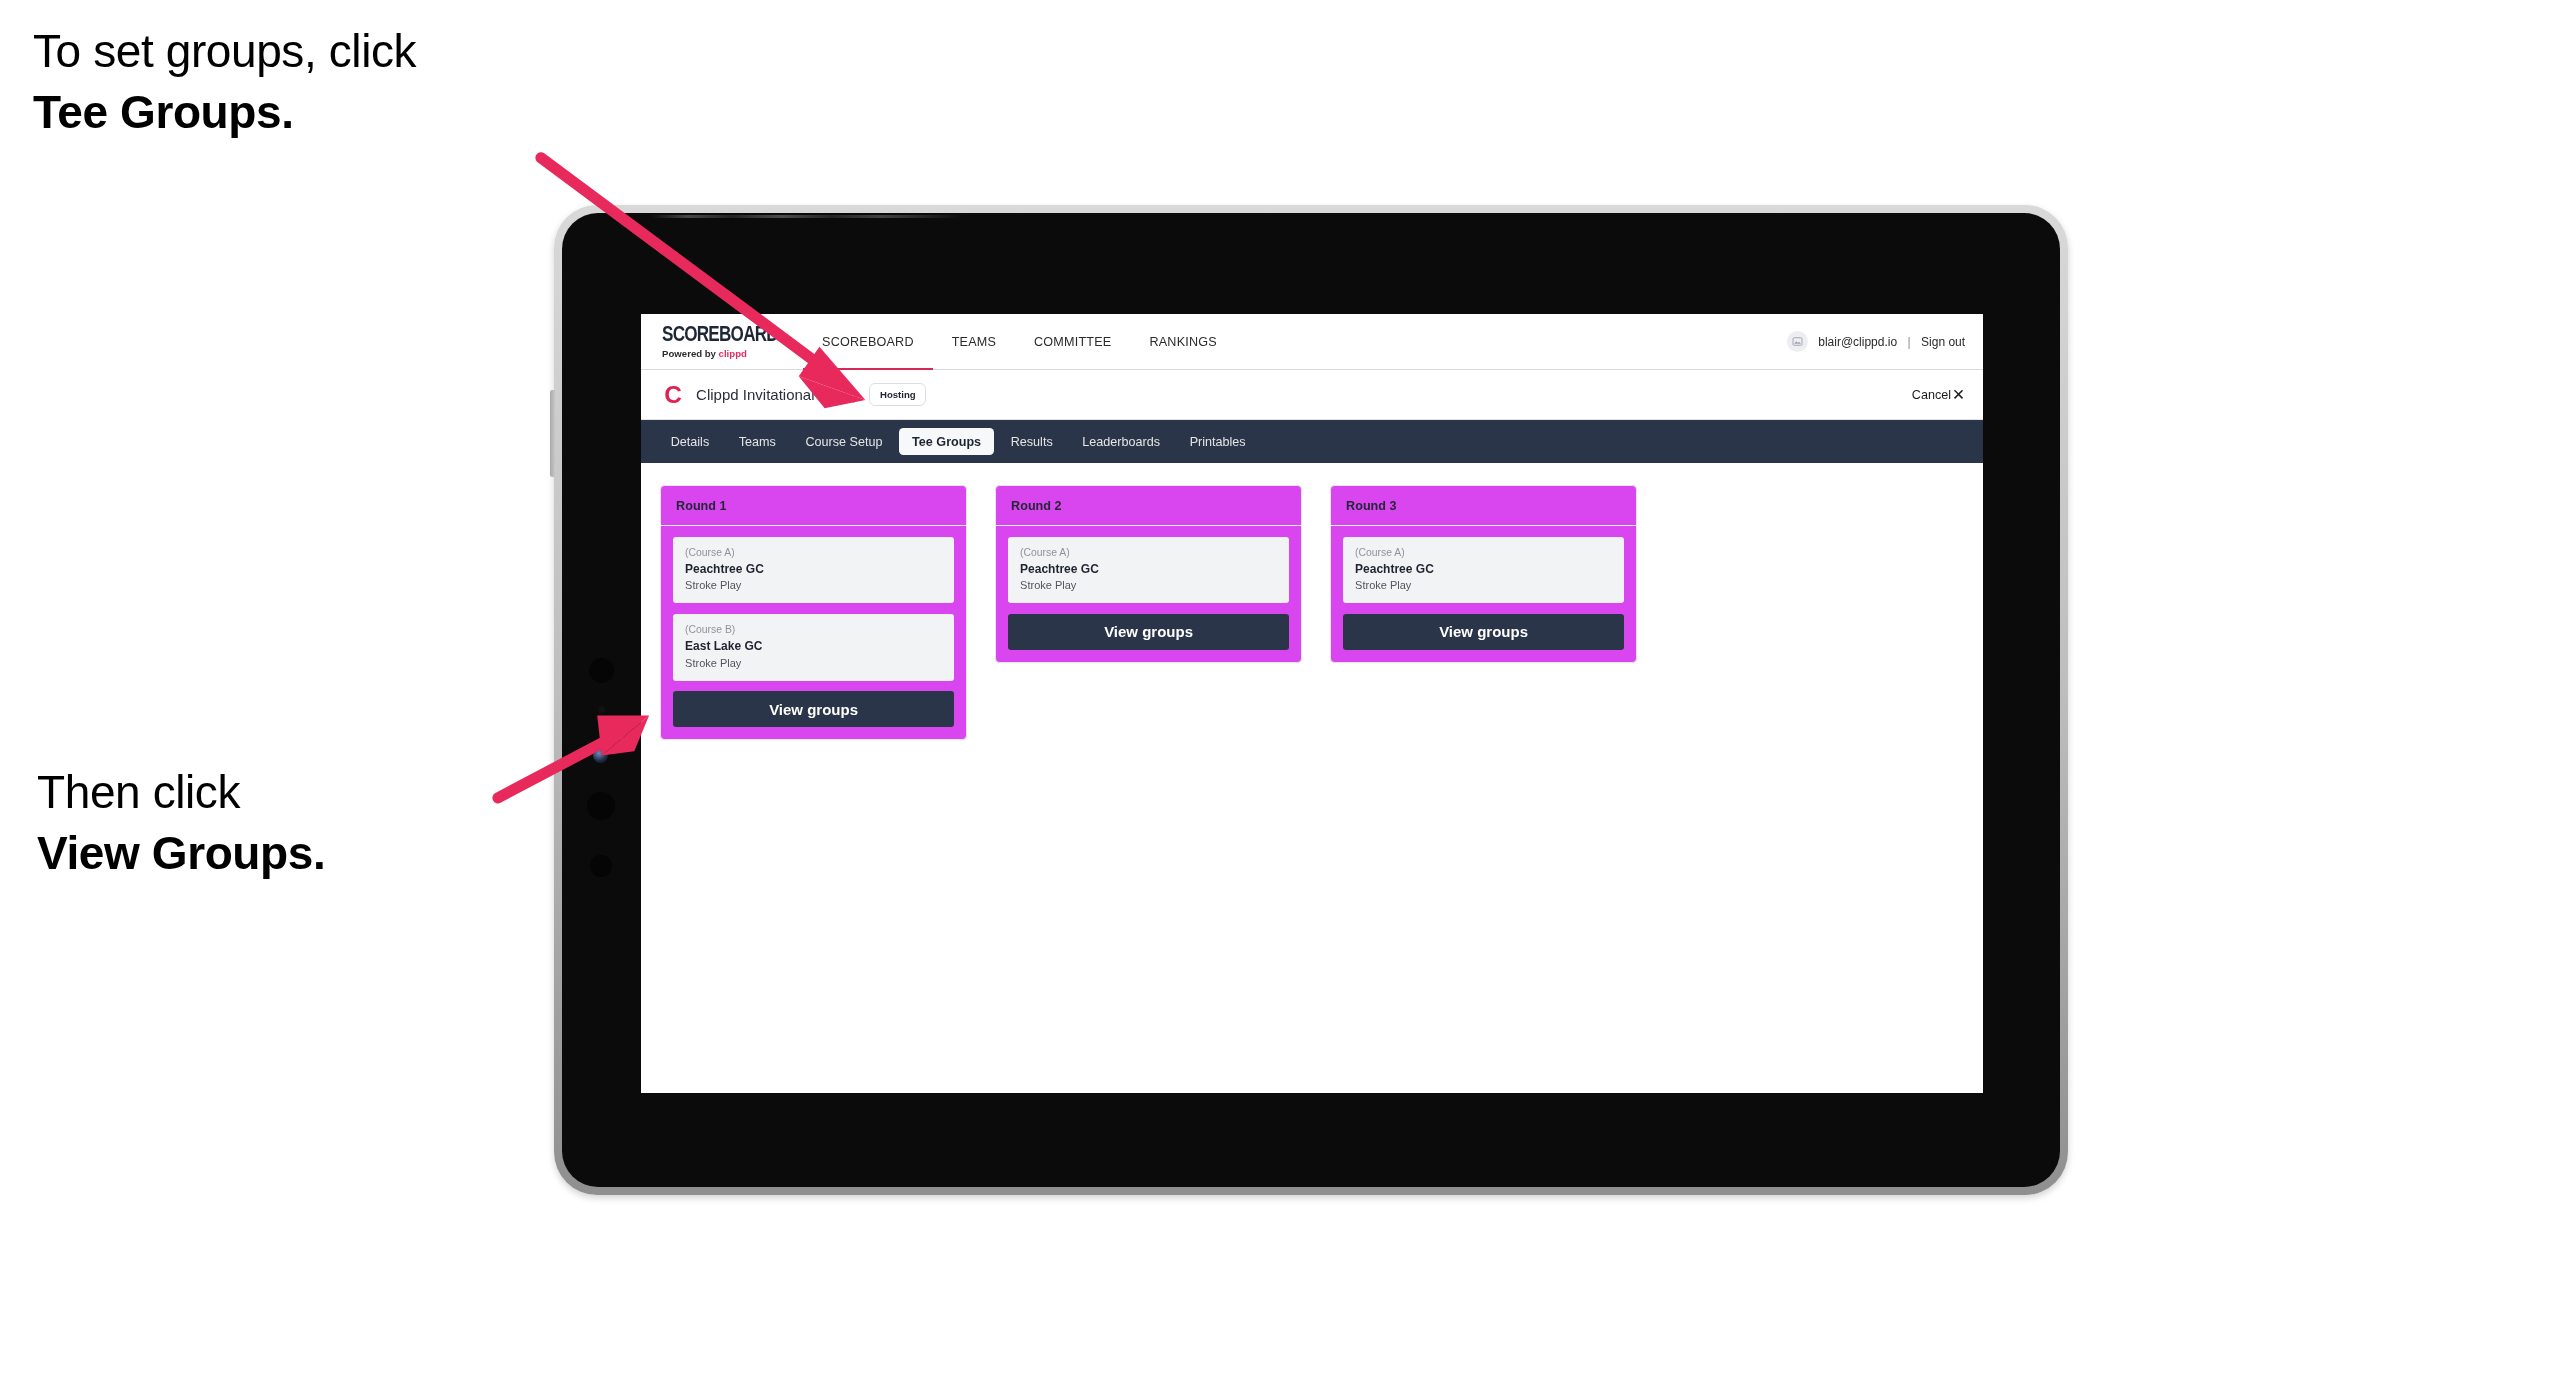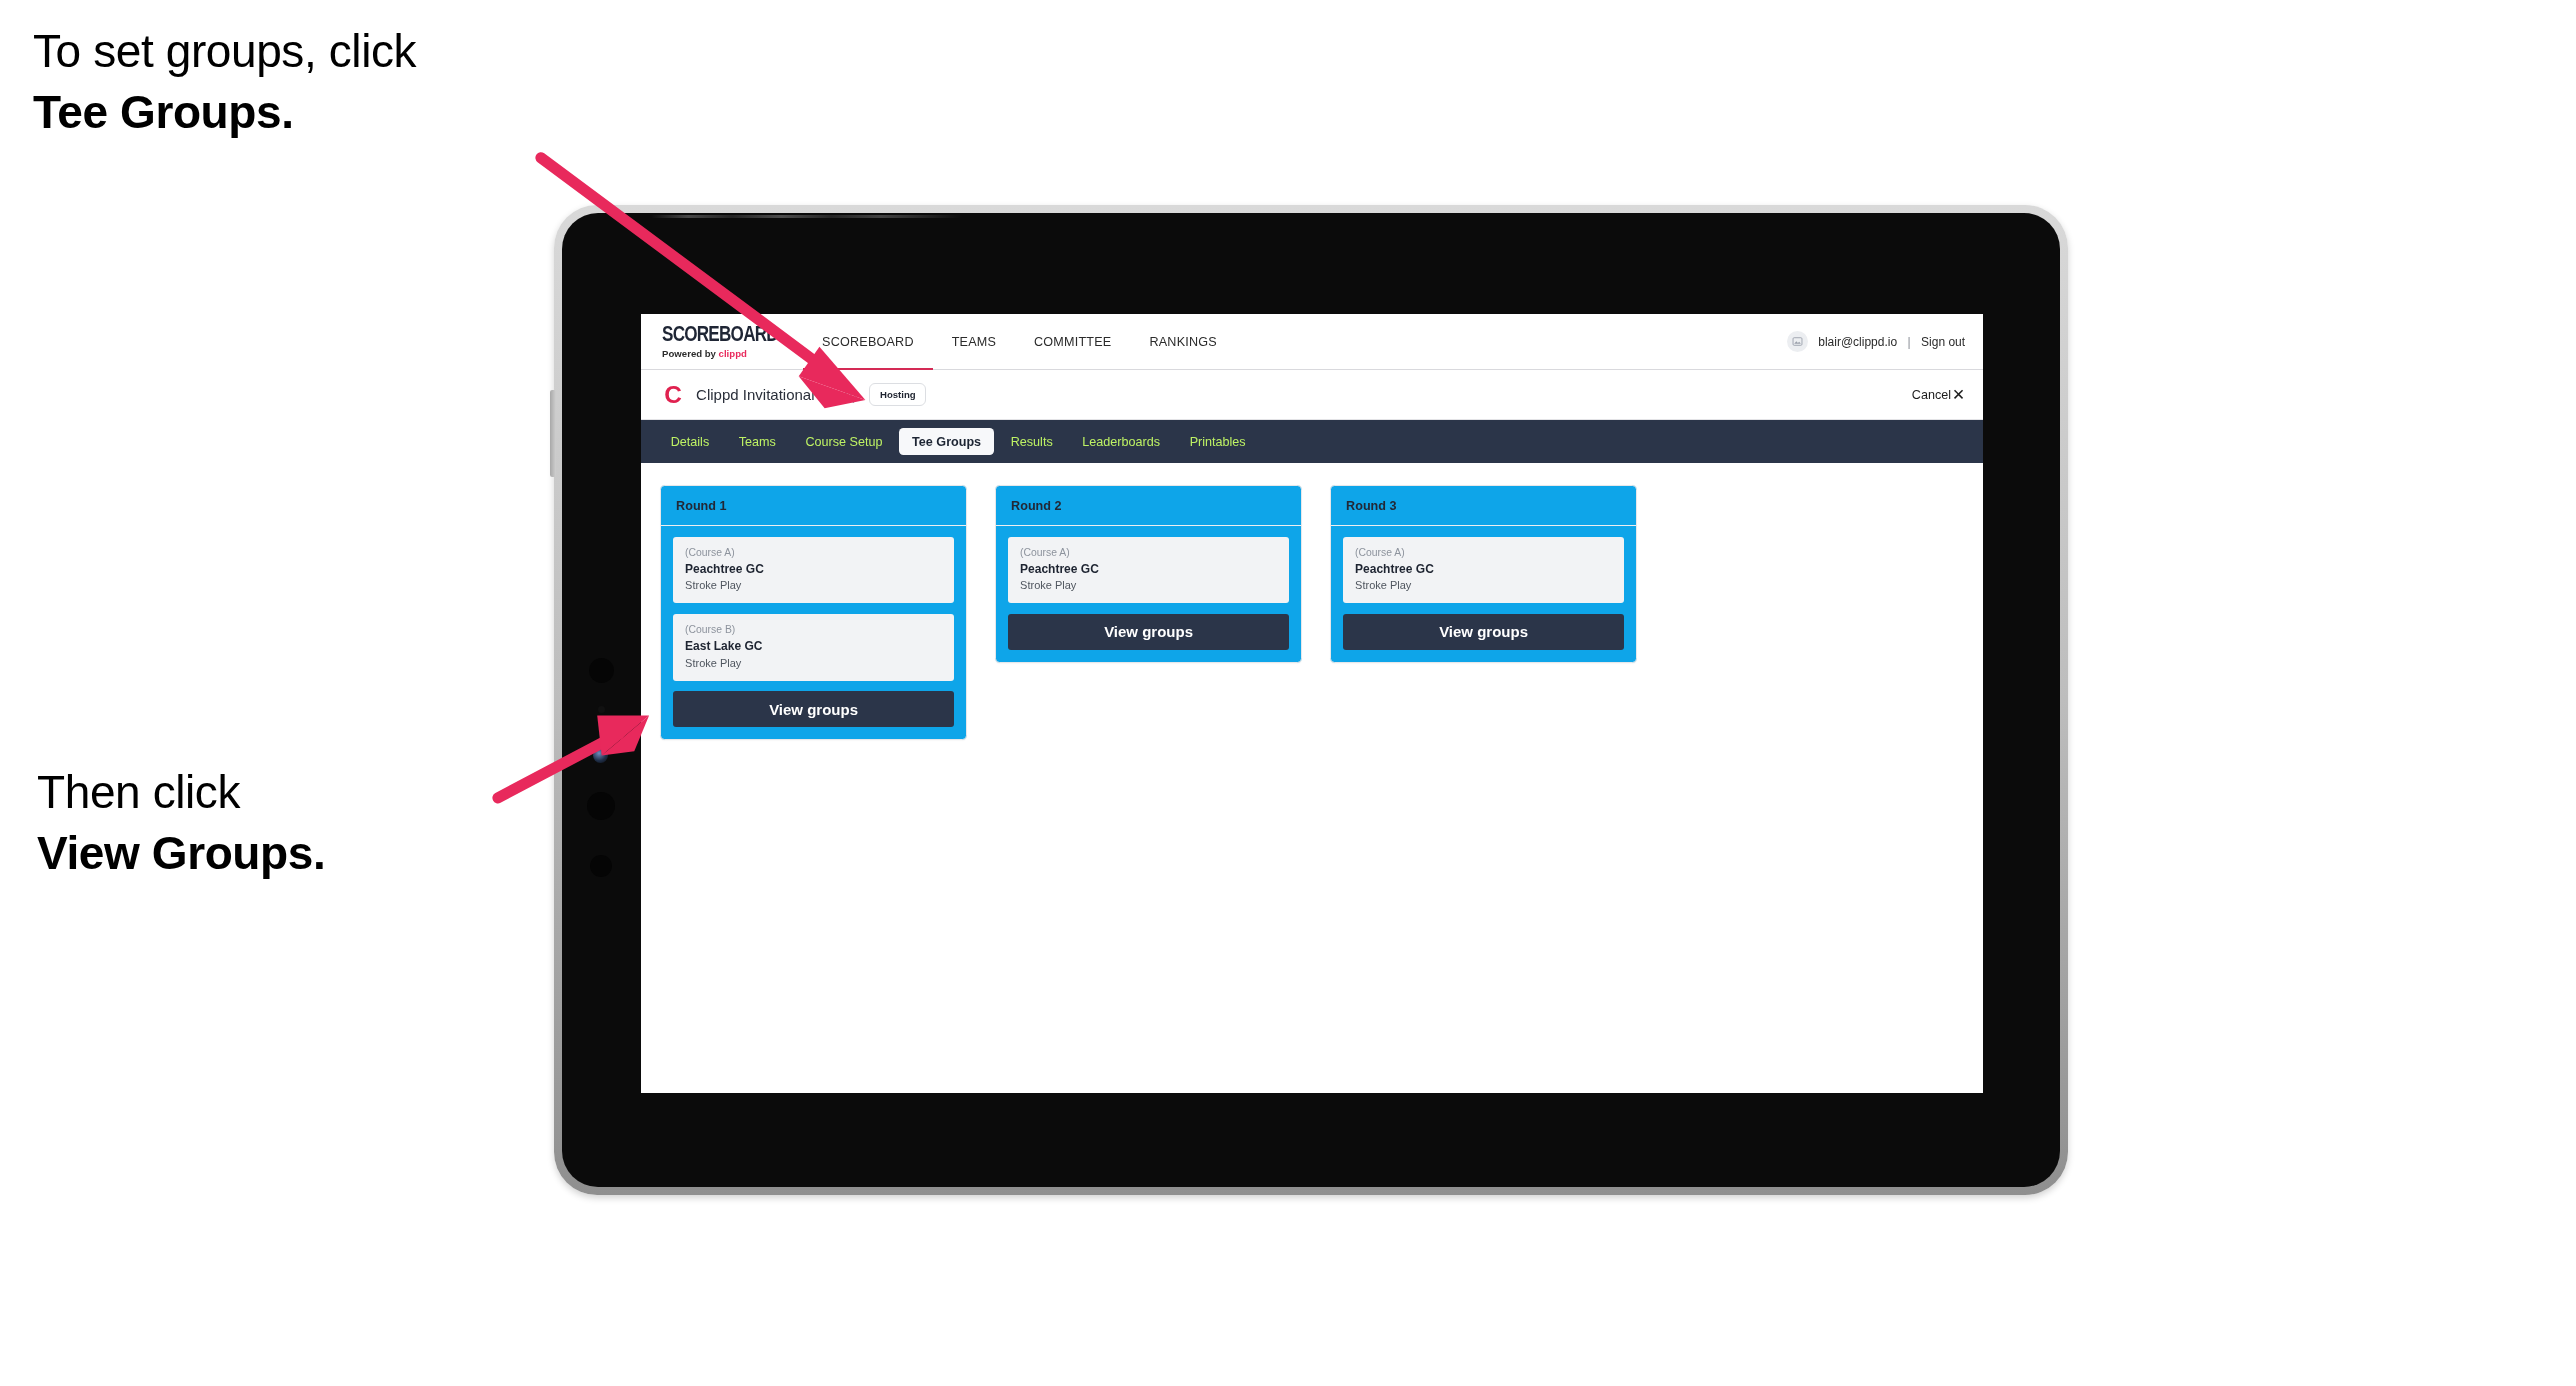--- a/index.html
+++ b/index.html
@@ -224,21 +224,21 @@
   .subtabs {
     height: 43px;
     background: #2b3549;
     display: flex;
     align-items: center;
     padding-left: 16.3px;
     gap: 3px;
   }
   .subtab {
     font-size: 12.6px;
-    color: #bef264;
+    color: #e5e5e5;
     padding: 6.7px 13.3px;
     border-radius: 4.4px;
     white-space: nowrap;
     cursor: pointer;
   }
   .subtab.active {
     background: #f7f8fa;
     color: #1d2533;
     font-weight: 600;
   }
@@ -246,21 +246,21 @@
   
   .page-body {
     background: #ffffff;
     padding: 22px 19px;
     display: flex;
     gap: 28px;
     align-items: flex-start;
   }
   .round-card {
     width: 305px;
-    background: #0ea5e9;
+    background: #d946ef;
     border: 0.7px solid #e6e7ea;
     border-radius: 4.4px;
     box-shadow: 0 0.7px 1.5px rgba(0,0,0,0.03);
     overflow: hidden;
   }
   .round-head {
     padding: 12.6px 15px;
     font-size: 12.6px;
     font-weight: 700;
     color: #222836;

